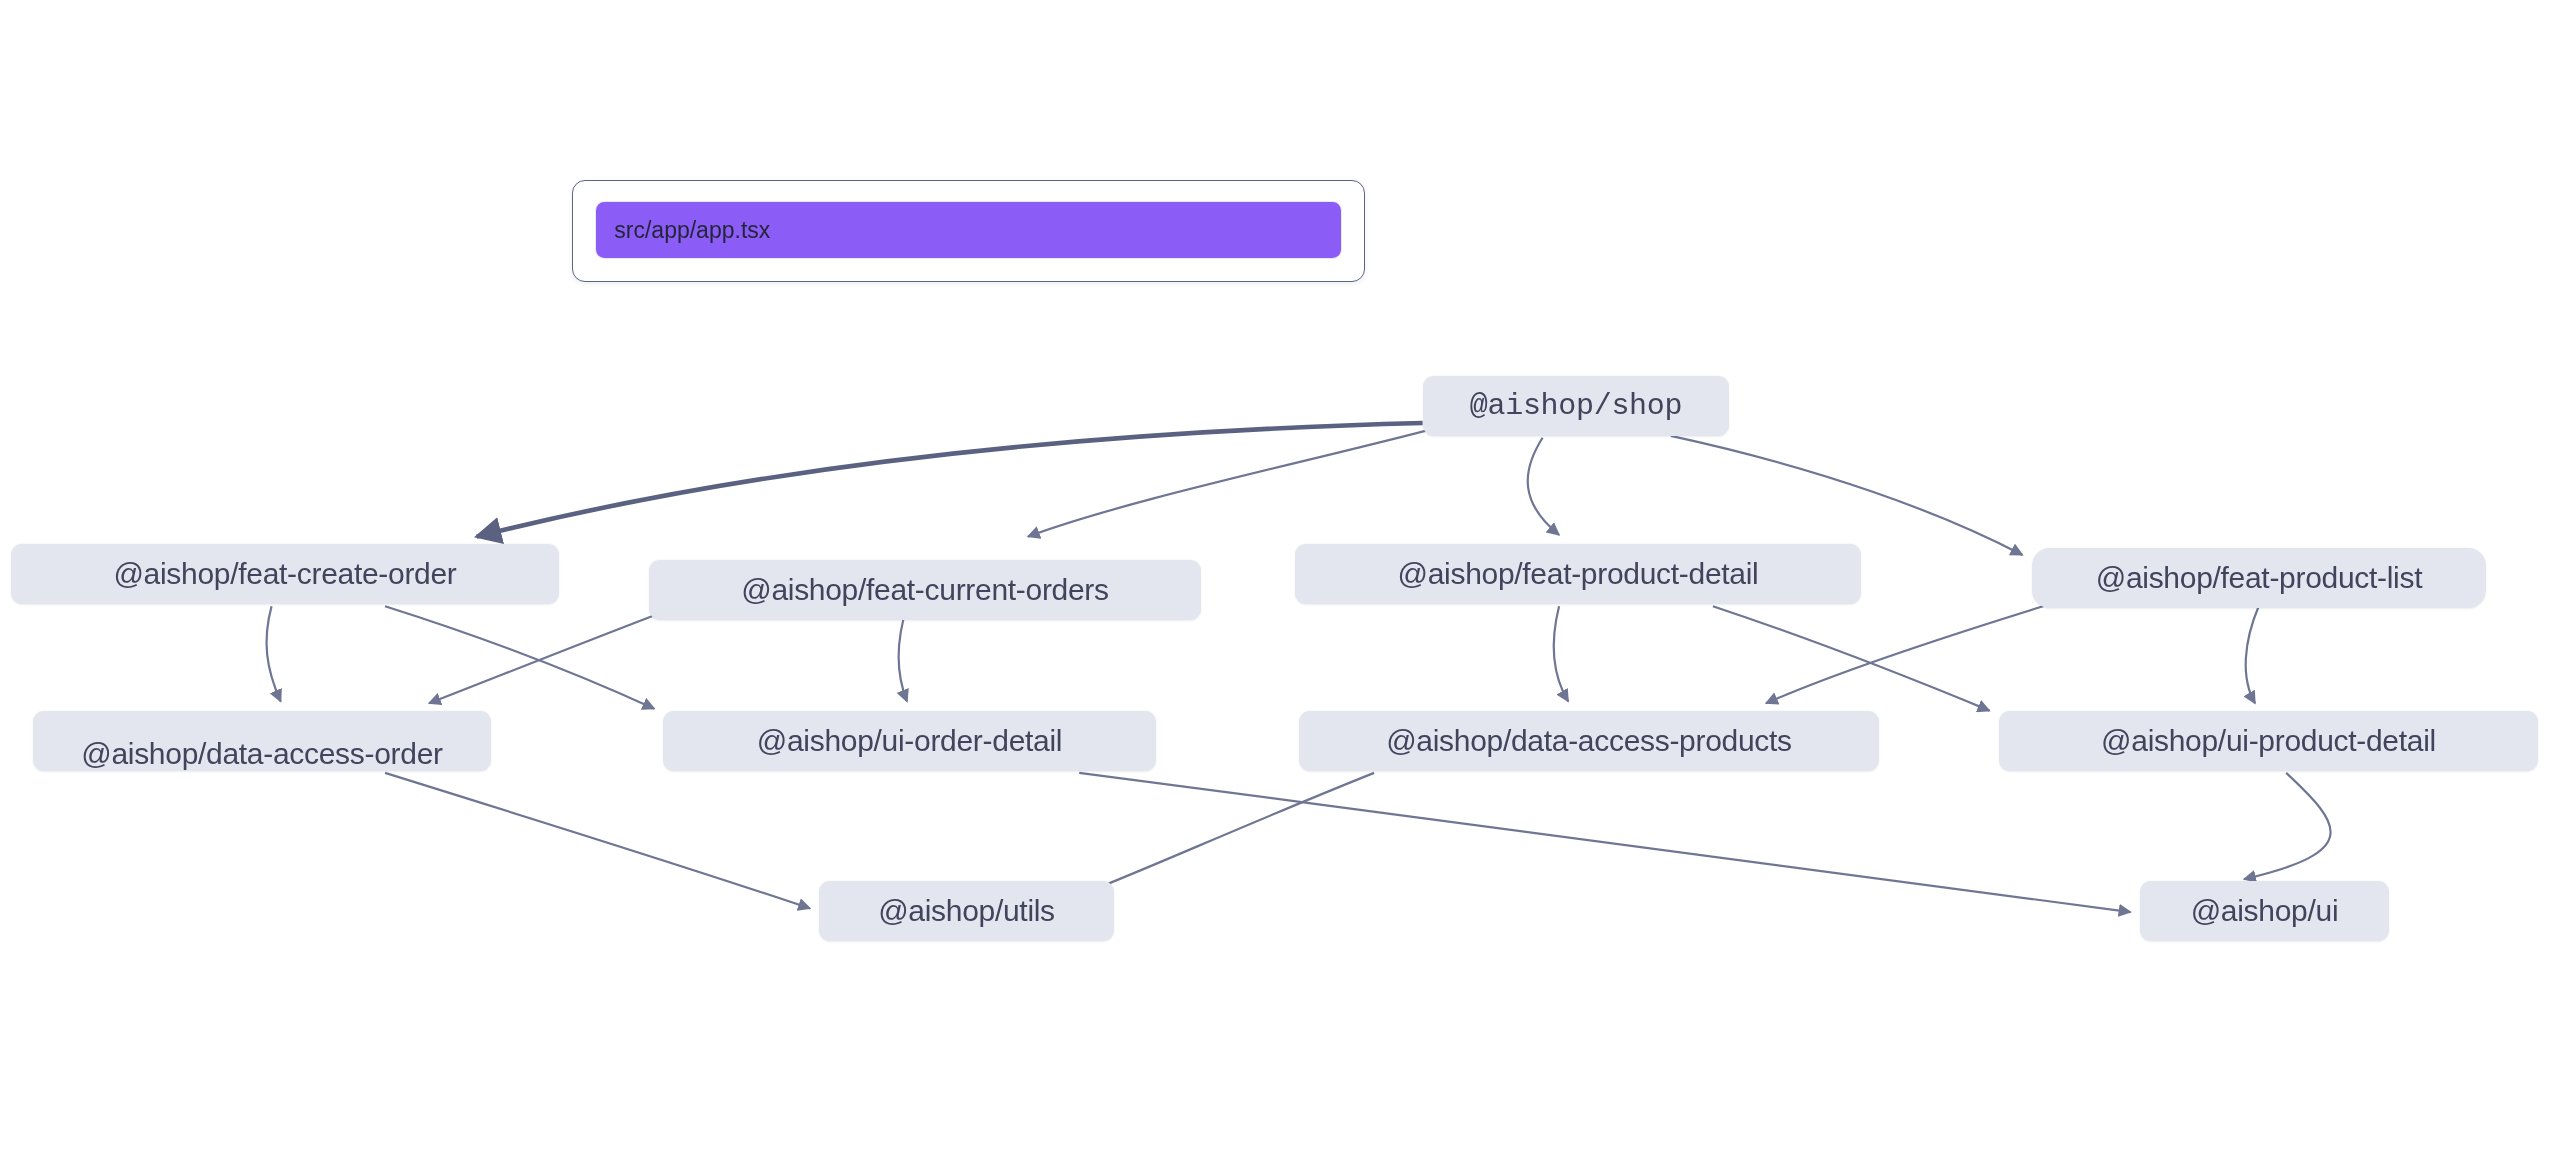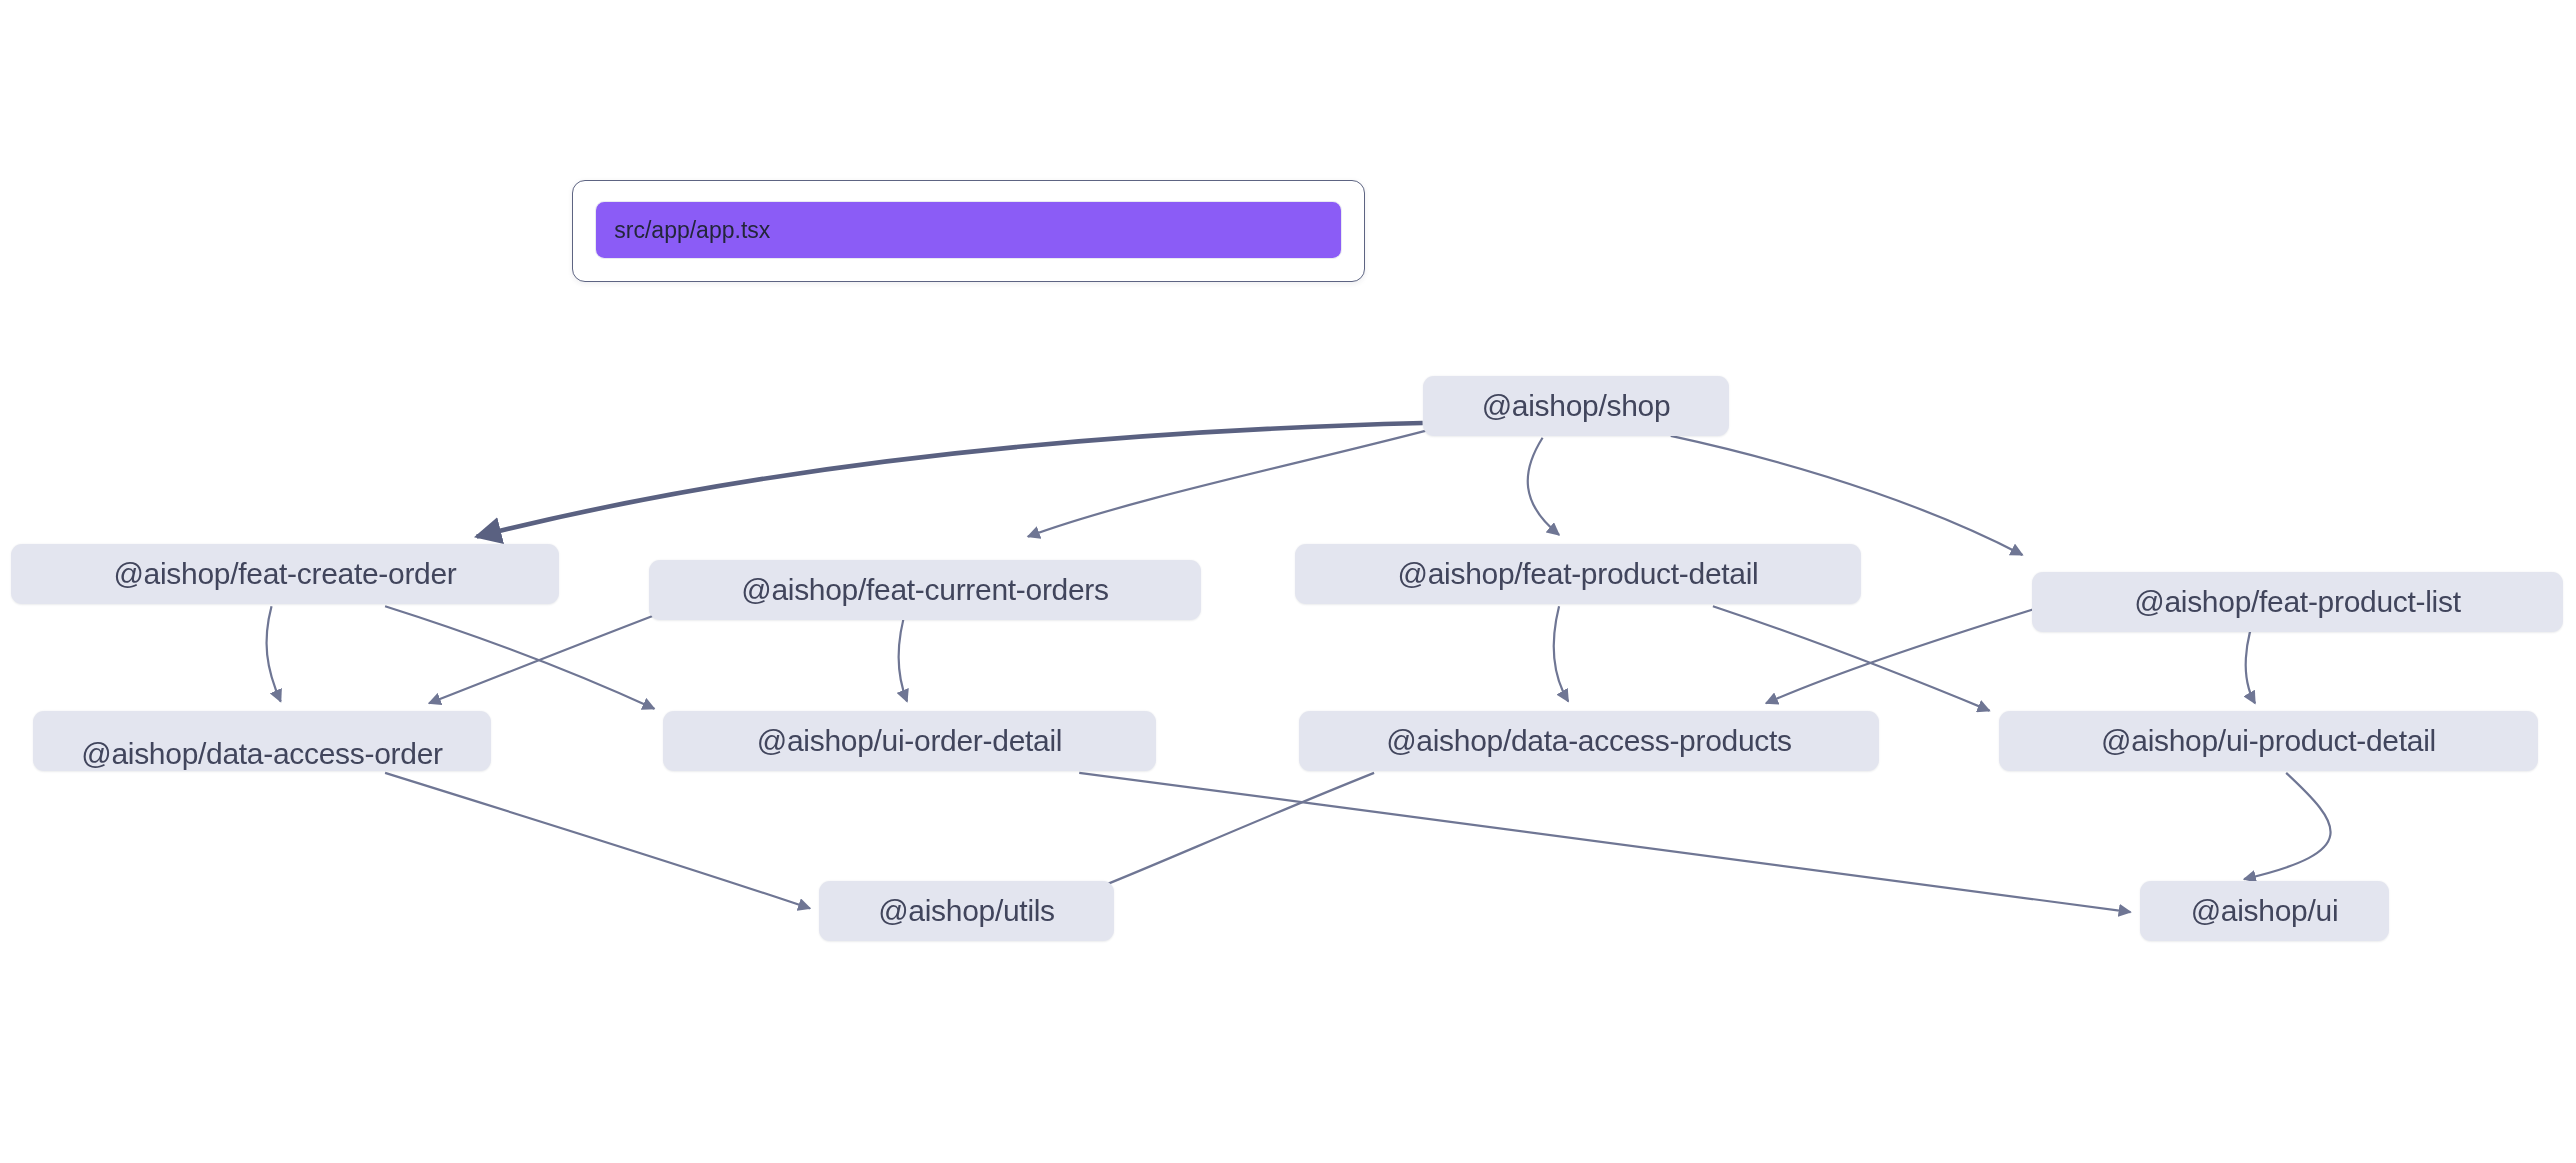--- a/index.html
+++ b/index.html
@@ -145,33 +145,33 @@
       <path d="M 420 844 C 600 900, 760 950, 884 992" marker-end="url(#arrow)"></path>
 
       <path d="M 1500 844 C 1360 900, 1250 950, 1182 976" marker-end="url(#arrow)"></path>
 
       <path d="M 1178 844 C 1600 900, 2080 960, 2326 996" marker-end="url(#arrow)"></path>
 
       <path d="M 2496 844 C 2556 900, 2580 930, 2450 960" marker-end="url(#arrow)"></path>
     </g>
   </svg>
 
-  <div class="node" style="left:1423px; top:376px; width:306px;">
+  <div class="node" style="left:1423px; top:376px; width:306px;font-family:Liberation Mono, monospace;">
     <span>@aishop/shop</span>
   </div>
   <div class="node" style="left:11px; top:544px; width:548px;">
     <span>@aishop/feat-create-order</span>
   </div>
   <div class="node" style="left:649px; top:520px; width:552px;margin-top:40px;">
     <span>@aishop/feat-current-orders</span>
   </div>
   <div class="node" style="left:1295px; top:544px; width:566px;">
     <span>@aishop/feat-product-detail</span>
   </div>
-  <div class="node" style="left:2032px; top:572px; width:531px;">
+  <div class="node" style="left:2032px; top:548px; width:454px;border-radius:18px;">
     <span>@aishop/feat-product-list</span>
   </div>
   <div class="node" style="left:33px; top:711px; width:458px;align-items:flex-end;">
     <span>@aishop/data-access-order</span>
   </div>
   <div class="node" style="left:663px; top:711px; width:493px;">
     <span>@aishop/ui-order-detail</span>
   </div>
   <div class="node" style="left:1299px; top:711px; width:580px;">
     <span>@aishop/data-access-products</span>

